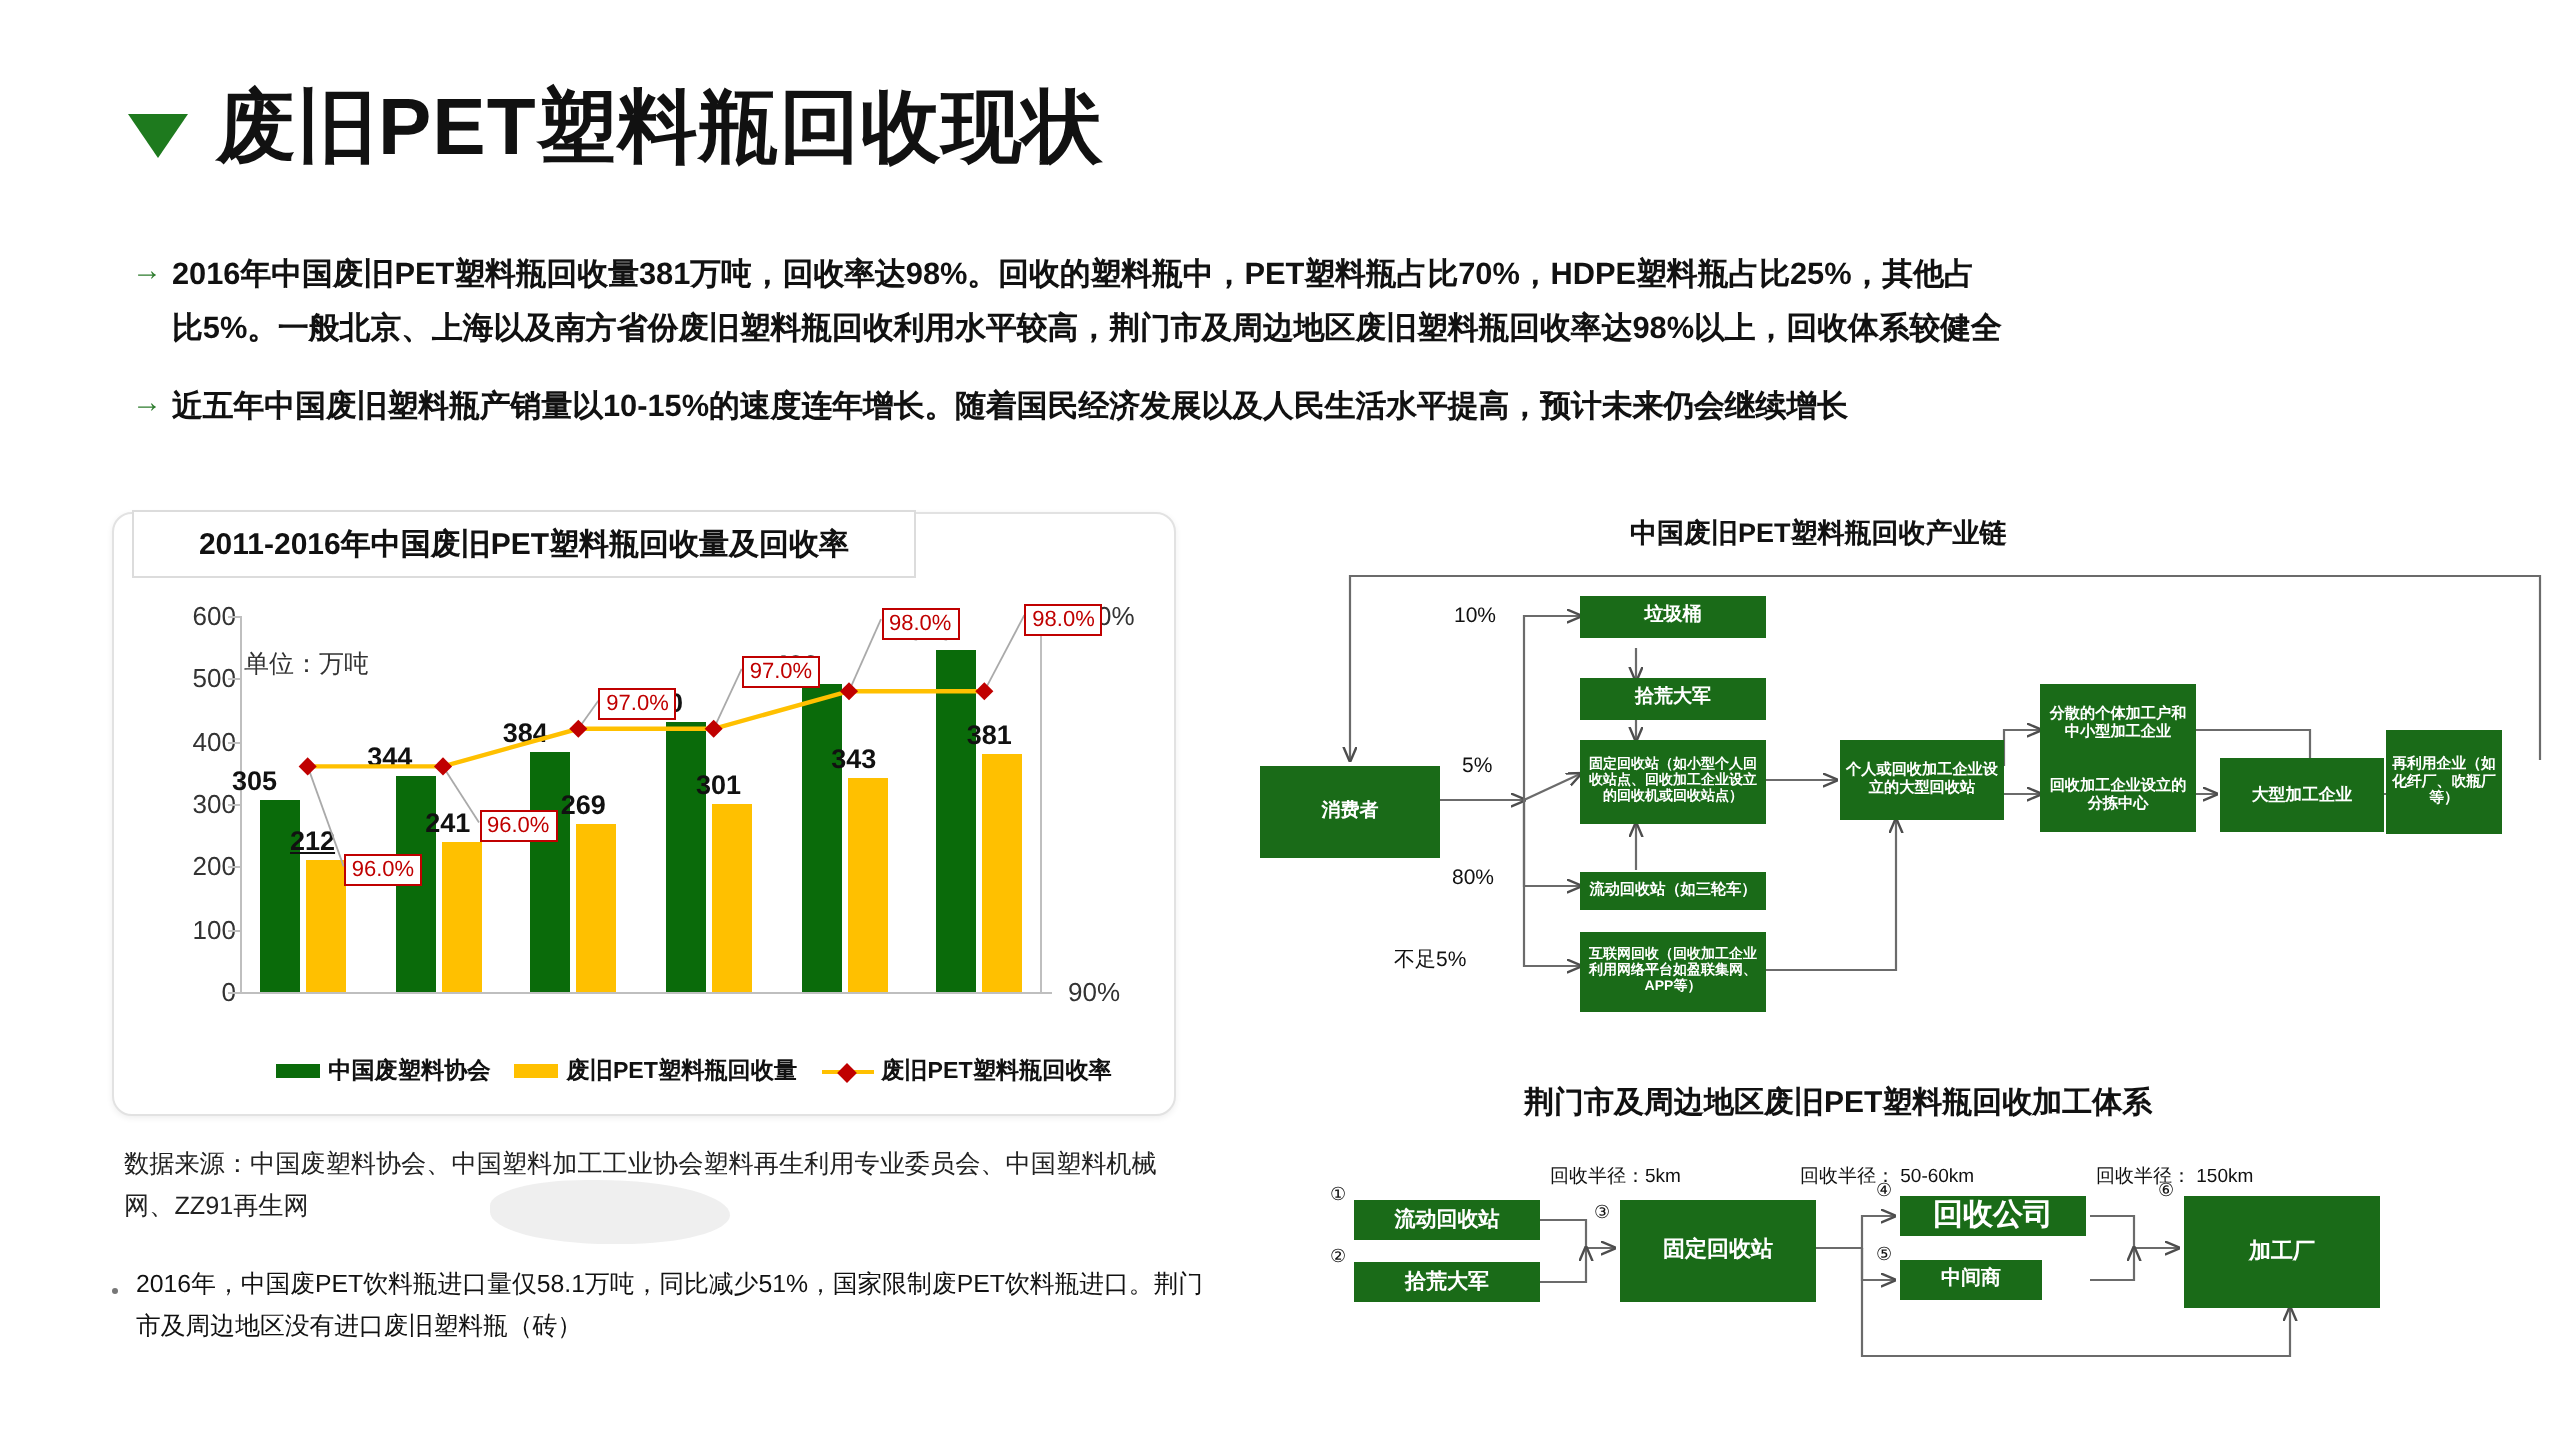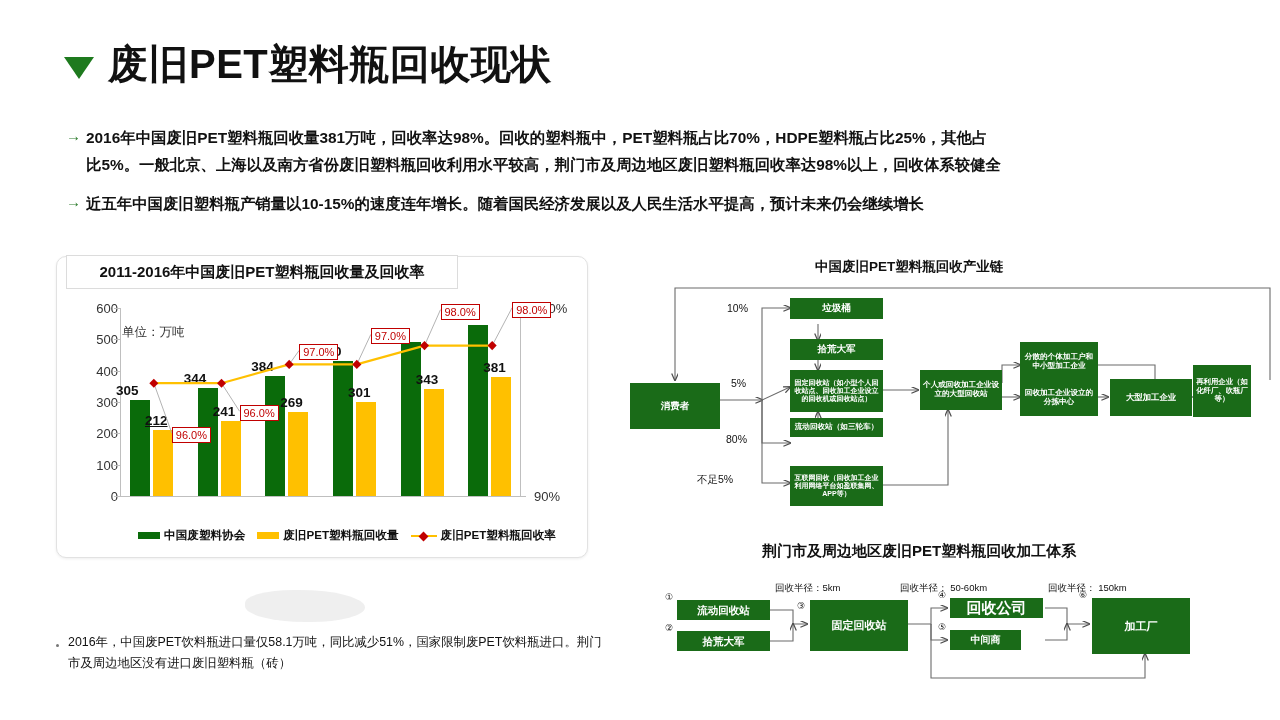--- a/index.html
+++ b/index.html
@@ -214,20 +214,21 @@
         <span>废旧PET塑料瓶回收量</span>
       </div>
       <div class="lg-item">
         <span class="lg-line"></span>
         <span>废旧PET塑料瓶回收率</span>
       </div>
     </div>
   </div>
 
   <div class="smudge"></div>
+  <div class="source">数据来源：中国废塑料协会、中国塑料加工工业协会塑料再生利用专业委员会、中国塑料机械网、ZZ91再生网</div>
   <div class="note2-dot"></div>
   <div class="note2">2016年，中国废PET饮料瓶进口量仅58.1万吨，同比减少51%，国家限制废PET饮料瓶进口。荆门市及周边地区没有进口废旧塑料瓶（砖）</div>
 
   <div class="d1-title">中国废旧PET塑料瓶回收产业链</div>
   <div class="diagram" id="diagram1" style="left:630px;top:280px;width:620px;height:230px;">
     <svg class="conn" width="620" height="230">
       <defs>
         <marker id="ar" markerWidth="7" markerHeight="7" refX="6" refY="3" orient="auto">
           <path d="M0,0 L7,3 L0,6" fill="none" stroke="#4d4d4d" stroke-width="1.1"></path>
         </marker>
@@ -259,21 +260,21 @@
         <path d="M455,85 L525,85 L525,117 L592,117"></path>
 
         <path d="M640,100 L640,8 L45,8 L45,100"></path>
       </g>
     </svg>
 
     <div class="gbox" style="left:0px;top:103px;width:90px;height:46px;font-size:9.5px;">消费者</div>
     <div class="gbox" style="left:160px;top:18px;width:93px;height:21px;font-size:9.5px;">垃圾桶</div>
     <div class="gbox" style="left:160px;top:59px;width:93px;height:21px;font-size:9.5px;">拾荒大军</div>
     <div class="gbox" style="left:160px;top:90px;width:93px;height:42px;font-size:7px;">固定回收站（如小型个人回收站点、回收加工企业设立的回收机或回收站点）</div>
-    <div class="gbox" style="left:160px;top:138px;width:93px;height:19px;font-size:7.6px;">流动回收站（如三轮车）</div>
+    <div class="gbox" style="left:160px;top:156px;width:93px;height:19px;font-size:7.6px;">流动回收站（如三轮车）</div>
     <div class="gbox" style="left:160px;top:186px;width:93px;height:40px;font-size:7px;">互联网回收（回收加工企业利用网络平台如盈联集网、APP等）</div>
     <div class="gbox" style="left:290px;top:90px;width:82px;height:40px;font-size:7.6px;">个人或回收加工企业设立的大型回收站</div>
     <div class="gbox" style="left:390px;top:62px;width:78px;height:40px;font-size:7.6px;">分散的个体加工户和中小型加工企业</div>
     <div class="gbox" style="left:390px;top:99px;width:78px;height:37px;font-size:7.6px;">回收加工企业设立的分拣中心</div>
     <div class="gbox" style="left:480px;top:99px;width:82px;height:37px;font-size:8.4px;">大型加工企业</div>
     <div class="gbox" style="left:563px;top:85px;width:58px;height:52px;font-size:7.4px;">再利用企业（如化纤厂、吹瓶厂等）</div>
 
     <div class="pctlab" style="left:97px;top:22px;">10%</div>
     <div class="pctlab" style="left:101px;top:97px;">5%</div>
     <div class="pctlab" style="left:96px;top:153px;">80%</div>

